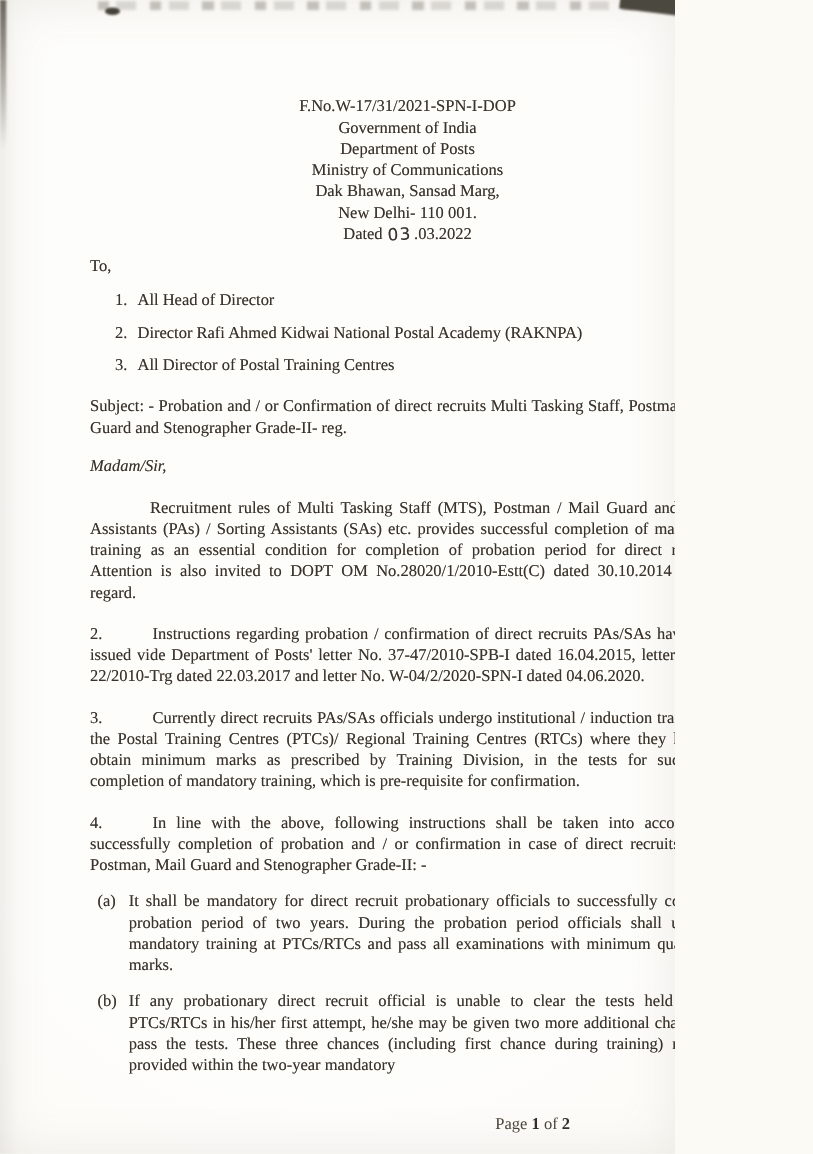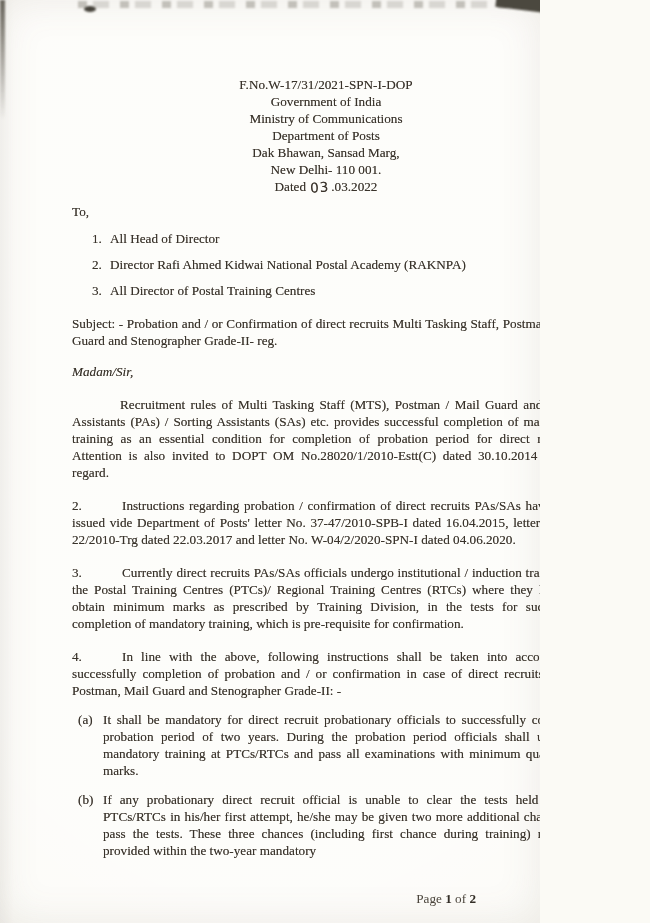--- a/index.html
+++ b/index.html
@@ -71,42 +71,42 @@
   .para.first { text-indent: 48px; }
   .pnum { display: inline-block; width: 50px; text-indent: 0; }
   .sub-item {
     position: relative;
     margin: 12px 0 0 6px;
     padding-left: 25px;
     text-align: justify;
   }
   .sub-label { position: absolute; left: 0; top: 0; }
   .footer {
-    position: absolute; right: 64px; bottom: 16px;
+    position: absolute; right: 84px; bottom: 16px;
     font-size: 13.2px; color: #4a443b; text-align: center;
   }
   .footer .pg-num { font-weight: bold; color: #332e27; }
 </style>
 </head>
 <body>
 
 <div class="page">
 
   <div class="ghost-strip"></div>
   <div class="corner-mark"></div>
   <div class="edge-smudge"></div>
   <div class="spot"></div>
 
   <div class="content">
 
     <div class="center-block">
       <div>F.No.W-17/31/2021-SPN-I-DOP</div>
       <div>Government of India</div>
+      <div>Department of Posts</div>
       <div>Ministry of Communications</div>
-      <div>Department of Posts</div>
     </div>
 
     <div class="right-block">
       <div>Dak Bhawan, Sansad Marg,</div>
       <div>New Delhi- 110 001.</div>
       <div class="date-line"><span>Dated</span><span class="hand">03</span><span>.03.2022</span></div>
     </div>
 
     <div class="to-label">To,</div>
 

